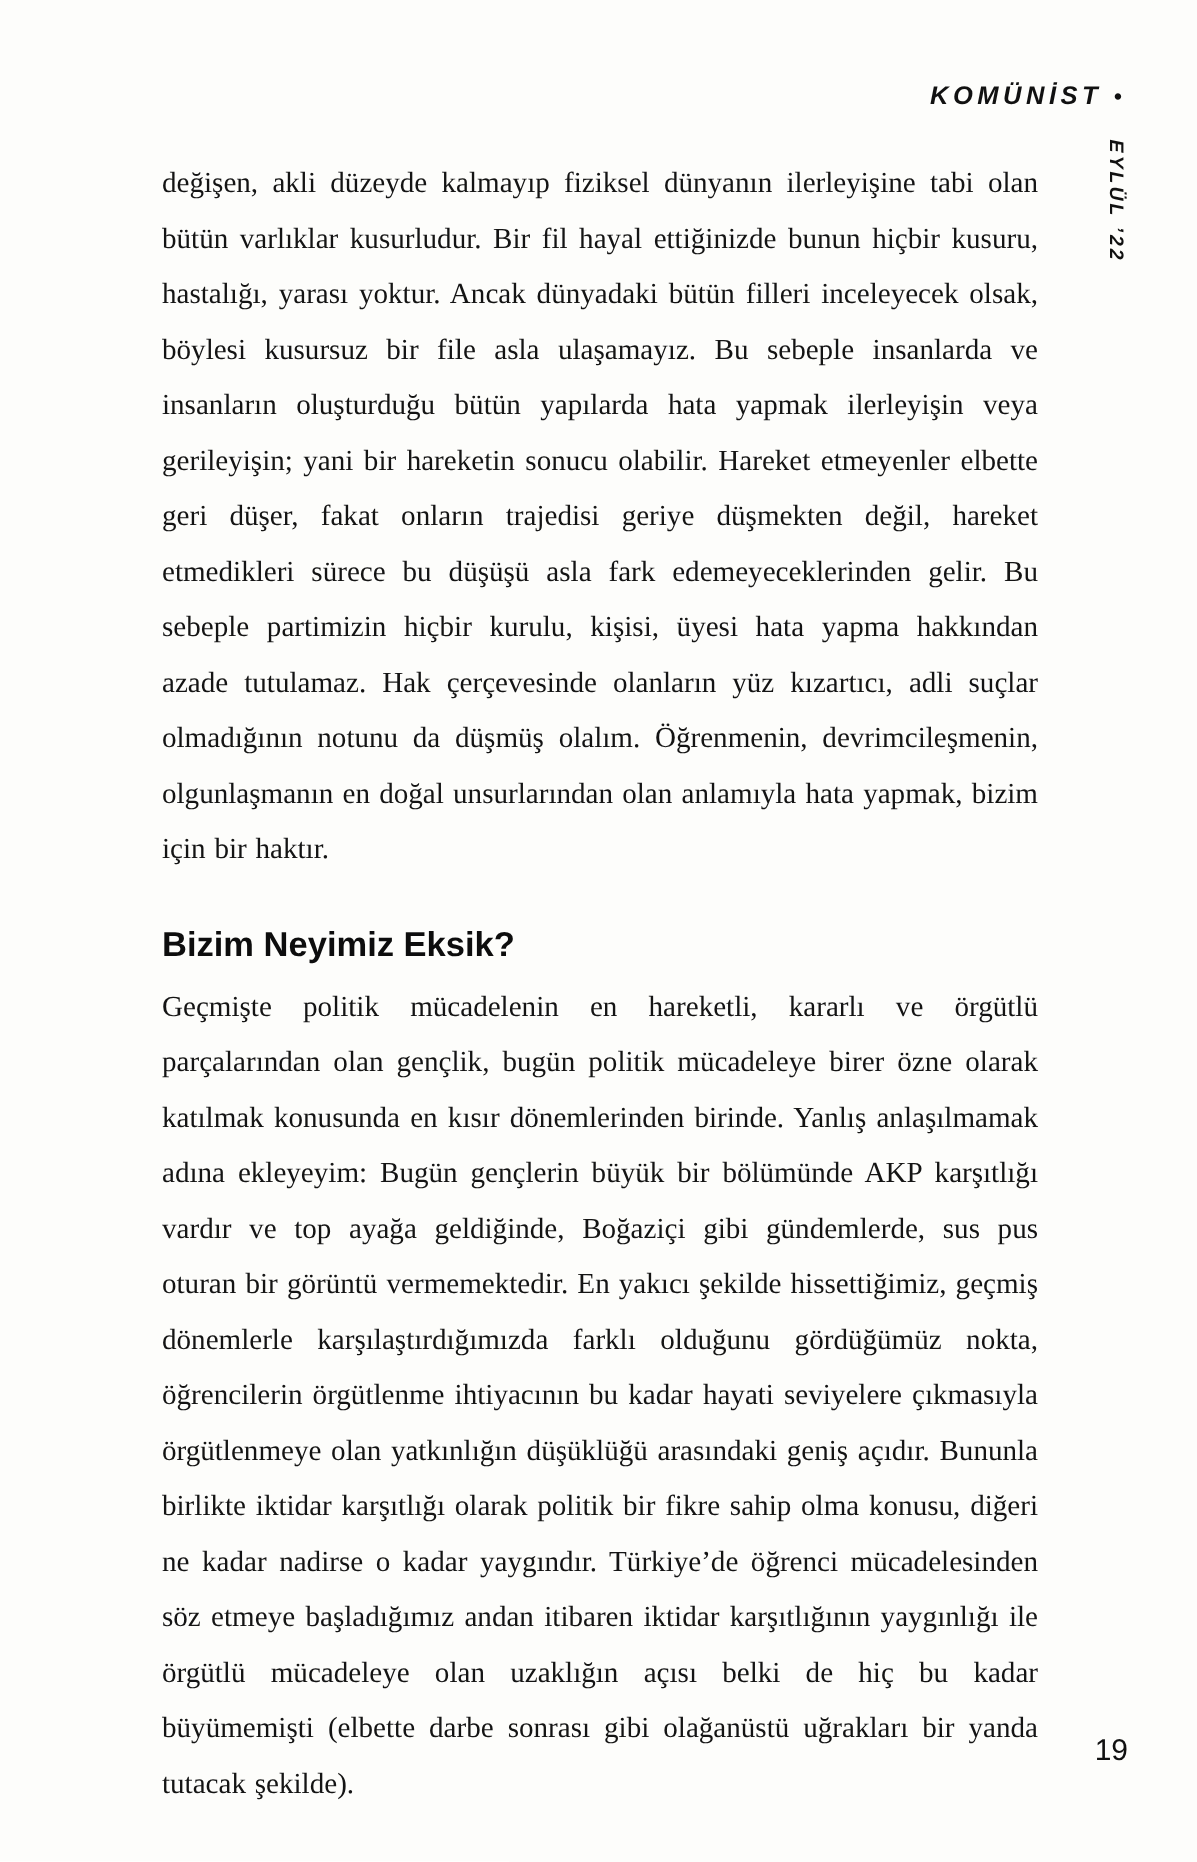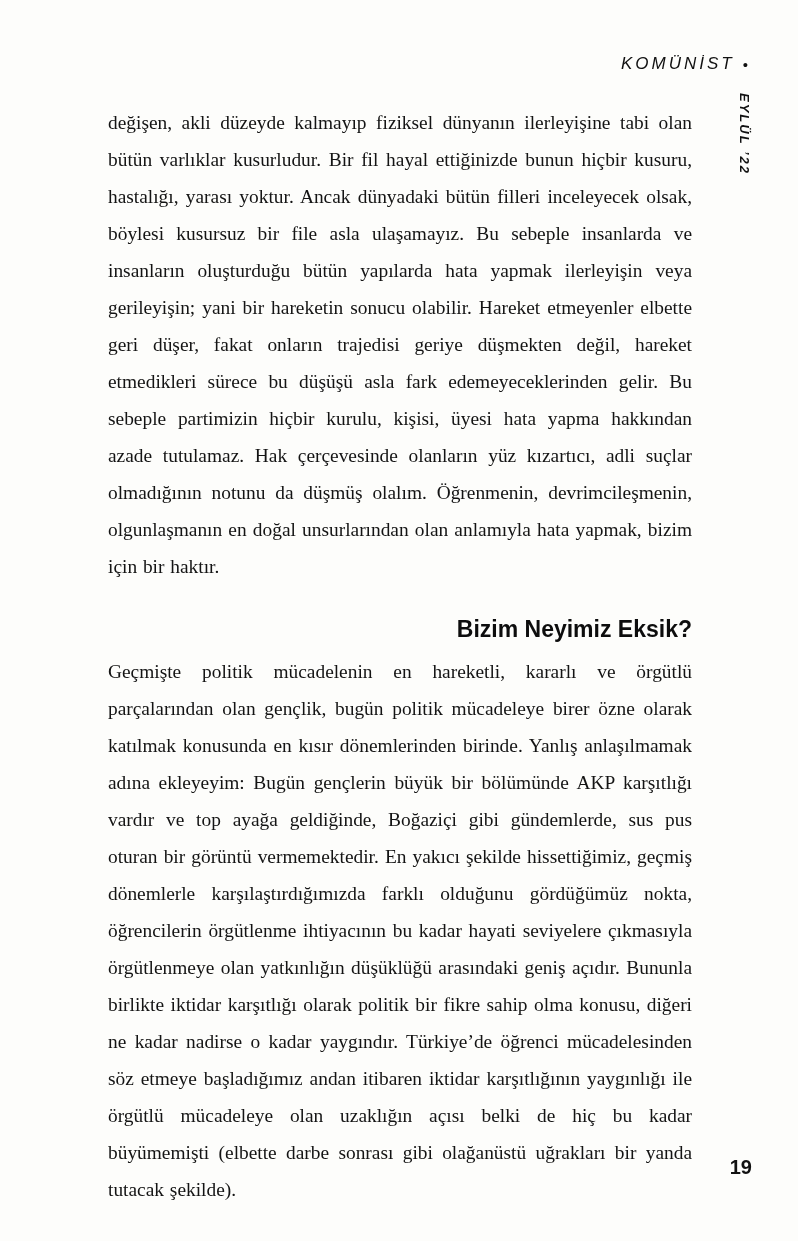--- a/index.html
+++ b/index.html
@@ -15,21 +15,21 @@
     background: #fdfdfb;
     color: #141414;
     font-family: "Liberation Serif", serif;
     overflow: hidden;
   }
   .masthead {
     position: absolute;
     top: 54px;
     right: 50px;
     font-family: "Liberation Sans", sans-serif;
-    font-weight: normal;
+    font-weight: bold;
     font-style: italic;
     font-size: 17px;
     letter-spacing: 3px;
     color: #111;
     display: flex;
     align-items: center;
     gap: 8px;
     white-space: nowrap;
   }
   .masthead .bullet {
@@ -63,29 +63,29 @@
     text-align: justify;
     margin: 0 0 11px 0;
     word-spacing: 1px;
   }
   .section-heading {
     font-family: "Liberation Sans", sans-serif;
     font-weight: bold;
     font-size: 23px;
     line-height: 28px;
     margin: 30px 0 10px 0;
-    text-align: right;
+    text-align: left;
     color: #0d0d0d;
   }
   .page-number {
     position: absolute;
     right: 46px;
     bottom: 62px;
     font-family: "Liberation Sans", sans-serif;
-    font-weight: bold;
+    font-weight: normal;
     font-size: 20px;
     color: #111;
   }
 </style>
 </head>
 <body>
 
 <div class="page">
 
   <div class="masthead">

